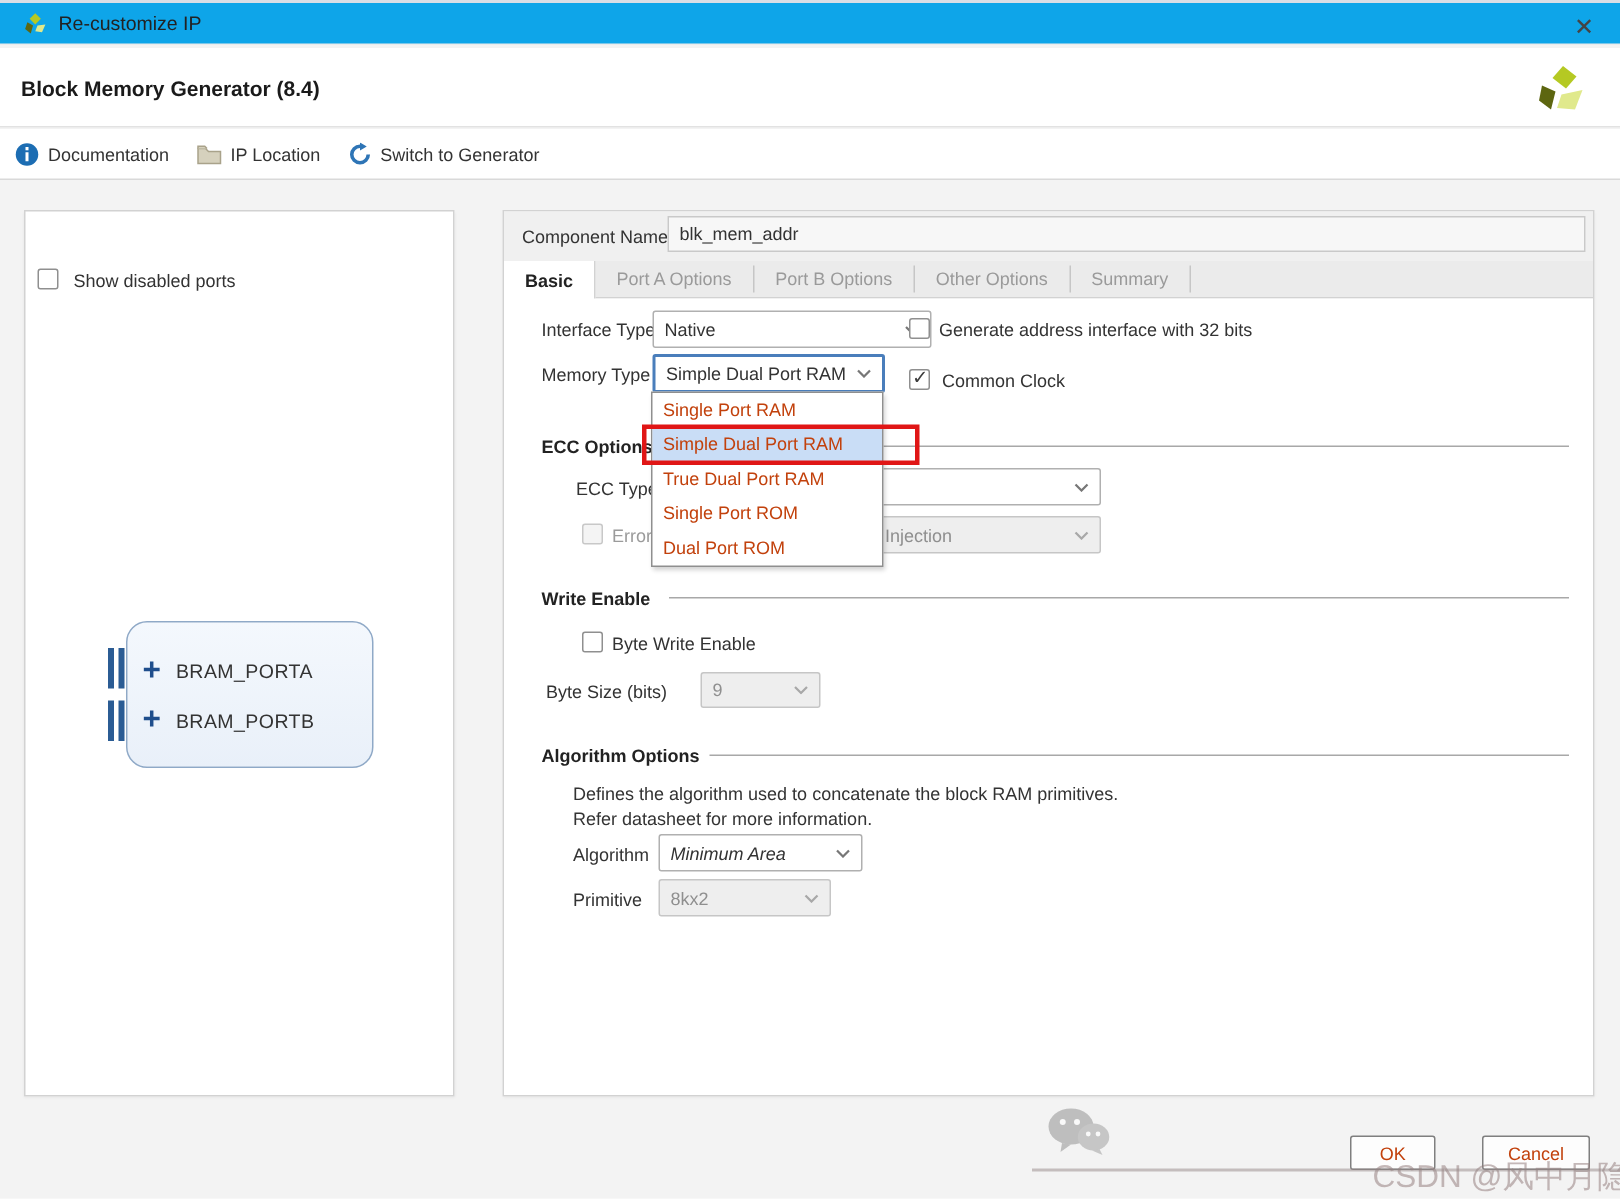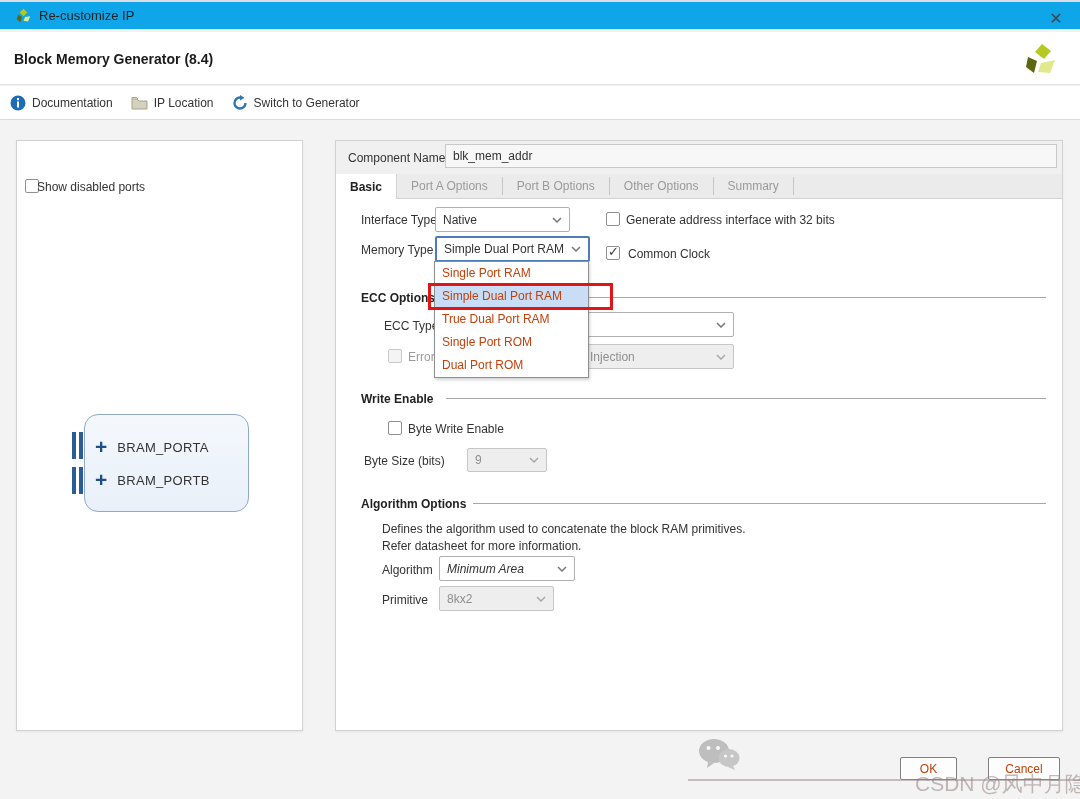--- a/index.html
+++ b/index.html
@@ -121,21 +121,21 @@
         <path d="M13.5 8 A5.5 5.5 0 1 1 8 2.5" fill="none" stroke="#2e75b6" stroke-width="2.4"></path>
         <path d="M8 0 L12.5 2.7 L8 5.4 Z" fill="#2e75b6"></path>
       </svg>
       <span>Switch to Generator</span>
     </div>
   </div>
 
   <div id="left-panel" class="panel">
 
     <div class="cb" style="left:8px; top:38px;"></div>
-    <div class="lbl" style="left:20px; top:39px;text-align:center;">Show disabled ports</div>
+    <div class="lbl" style="left:32px; top:39px;text-align:center;">Show disabled ports</div>
 
     <div id="ip-symbol-box" style="left:67px; top:273px;">
       <div class="port-row" style="left:10px; top:23px;">
         <span class="plus-ic">+</span>
         <span class="port-lbl">BRAM_PORTA</span>
       </div>
       <div class="port-row" style="left:10px; top:56px;">
         <span class="plus-ic">+</span>
         <span class="port-lbl">BRAM_PORTB</span>
       </div>
@@ -166,21 +166,21 @@
       <div class="tab-sep"></div>
       <div class="tab">Other Options</div>
       <div class="tab-sep"></div>
       <div class="tab">Summary</div>
       <div class="tab-sep"></div>
     </div>
 
     <div style="position:absolute; left:0; top:58px; right:0; bottom:0; background:#fff;">
 
       <div class="lbl" style="left:25px; top:14px;">Interface Type</div>
-      <div class="combo" style="left:99px; top:8px; width:135px; height:25px;">
+      <div class="combo" style="left:99px; top:8px; width:186px; height:25px;">
         <span>Native</span>
         <svg class="chev" width="10" height="6">
             <polyline points="1,1 5,5 9,1" stroke="#777" fill="none" stroke-width="1.5"></polyline>
           </svg>
       </div>
       <div class="cb" style="left:270px; top:13px;"></div>
       <div class="lbl" style="left:290px; top:14px;">Generate address interface with 32 bits</div>
 
       <div class="lbl" style="left:25px; top:44px;">Memory Type</div>
       <div class="combo focused" style="left:99px; top:37px; width:155px; height:26px; z-index:4;">

